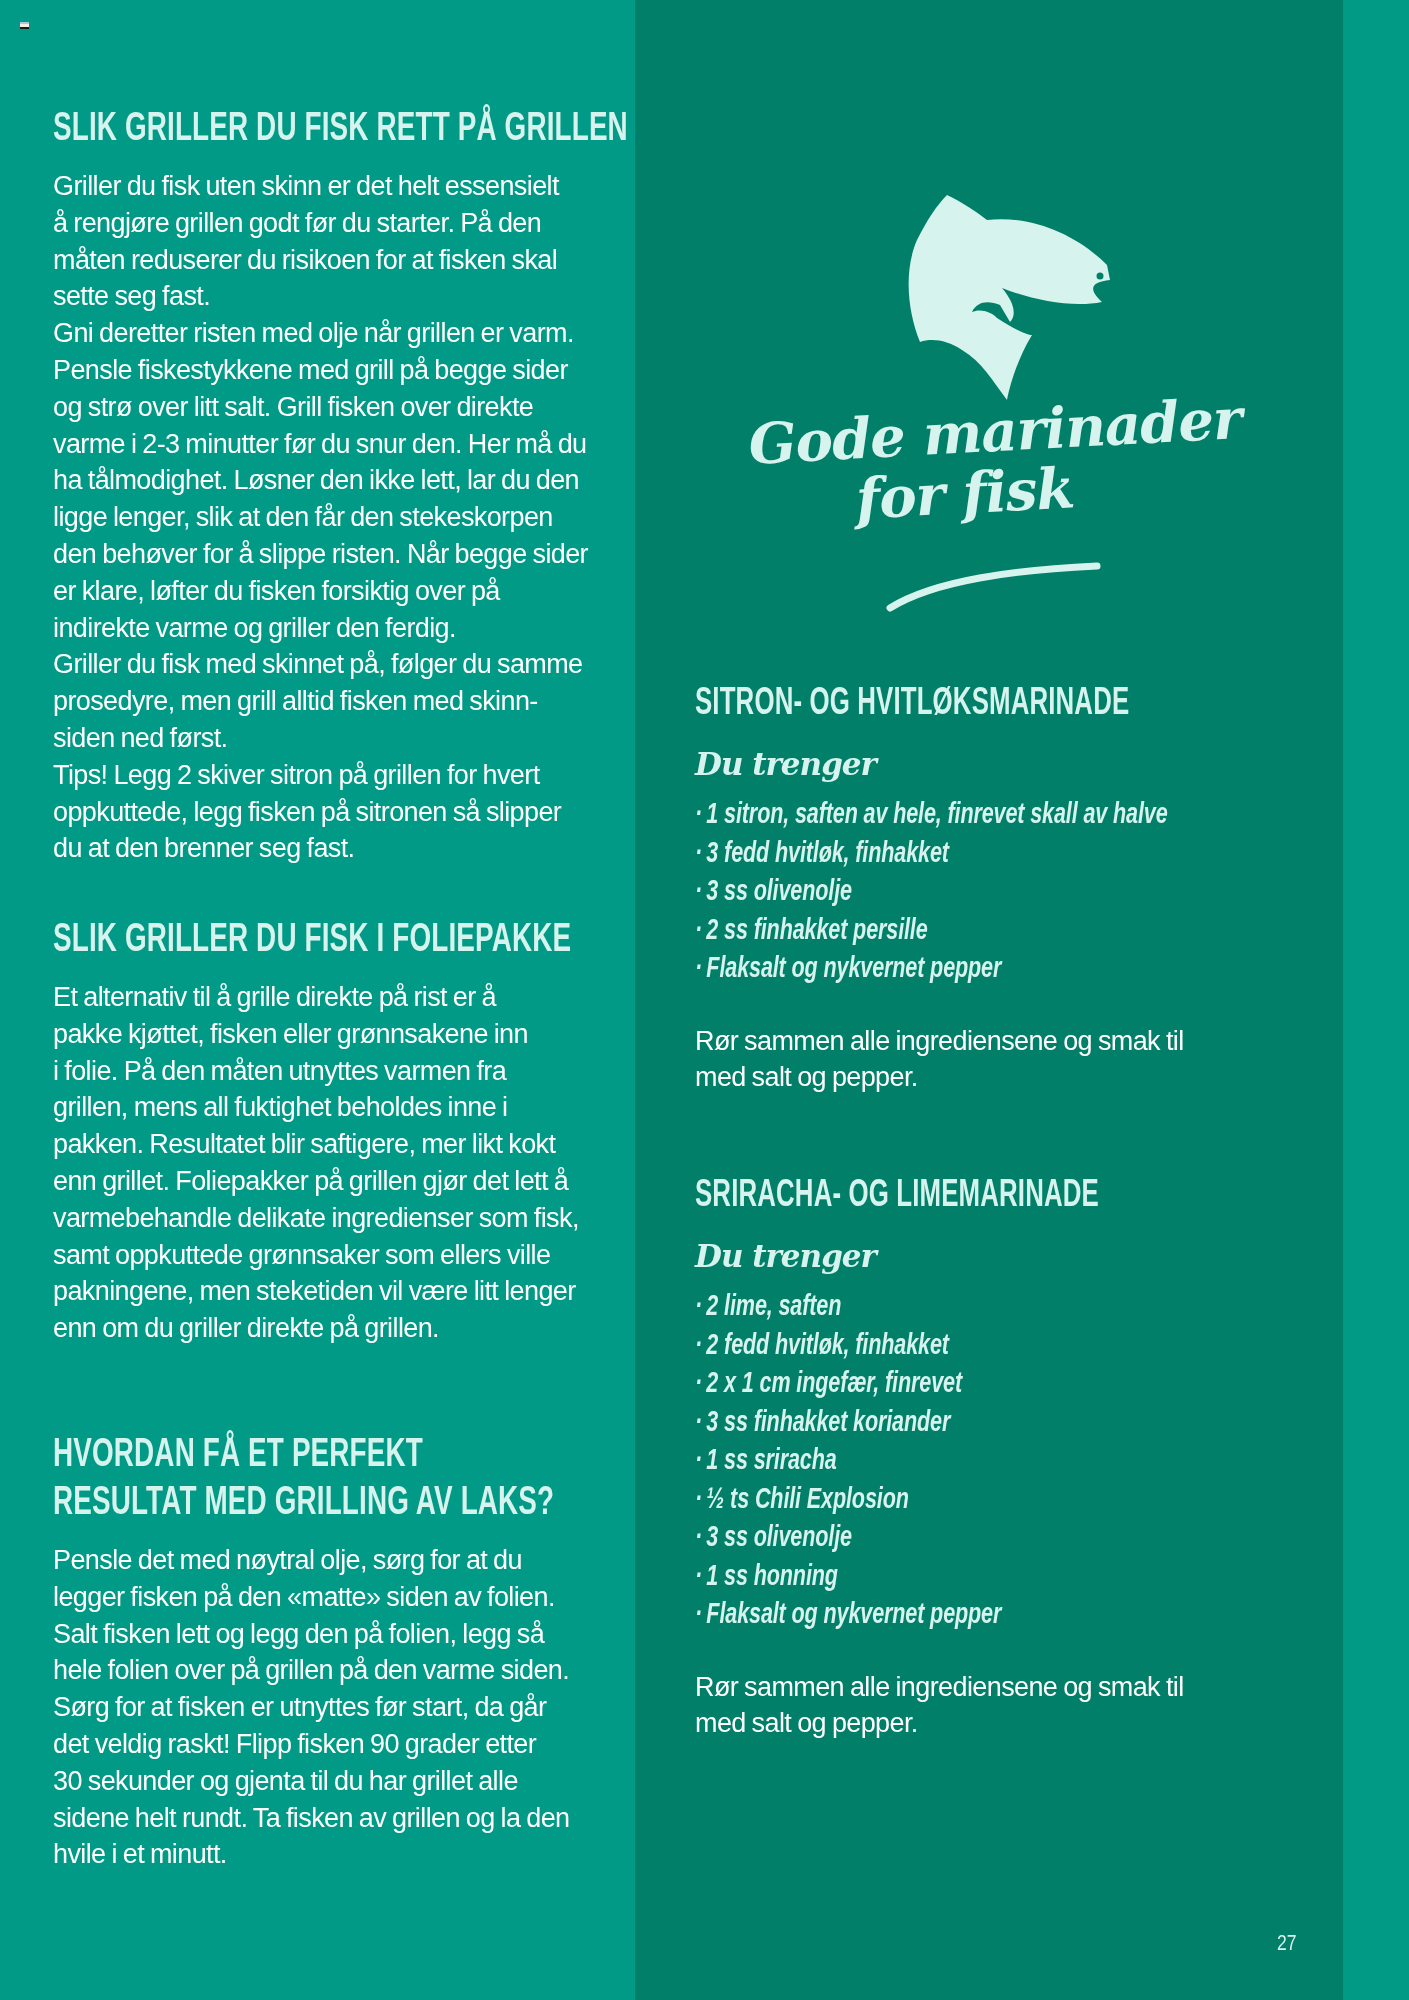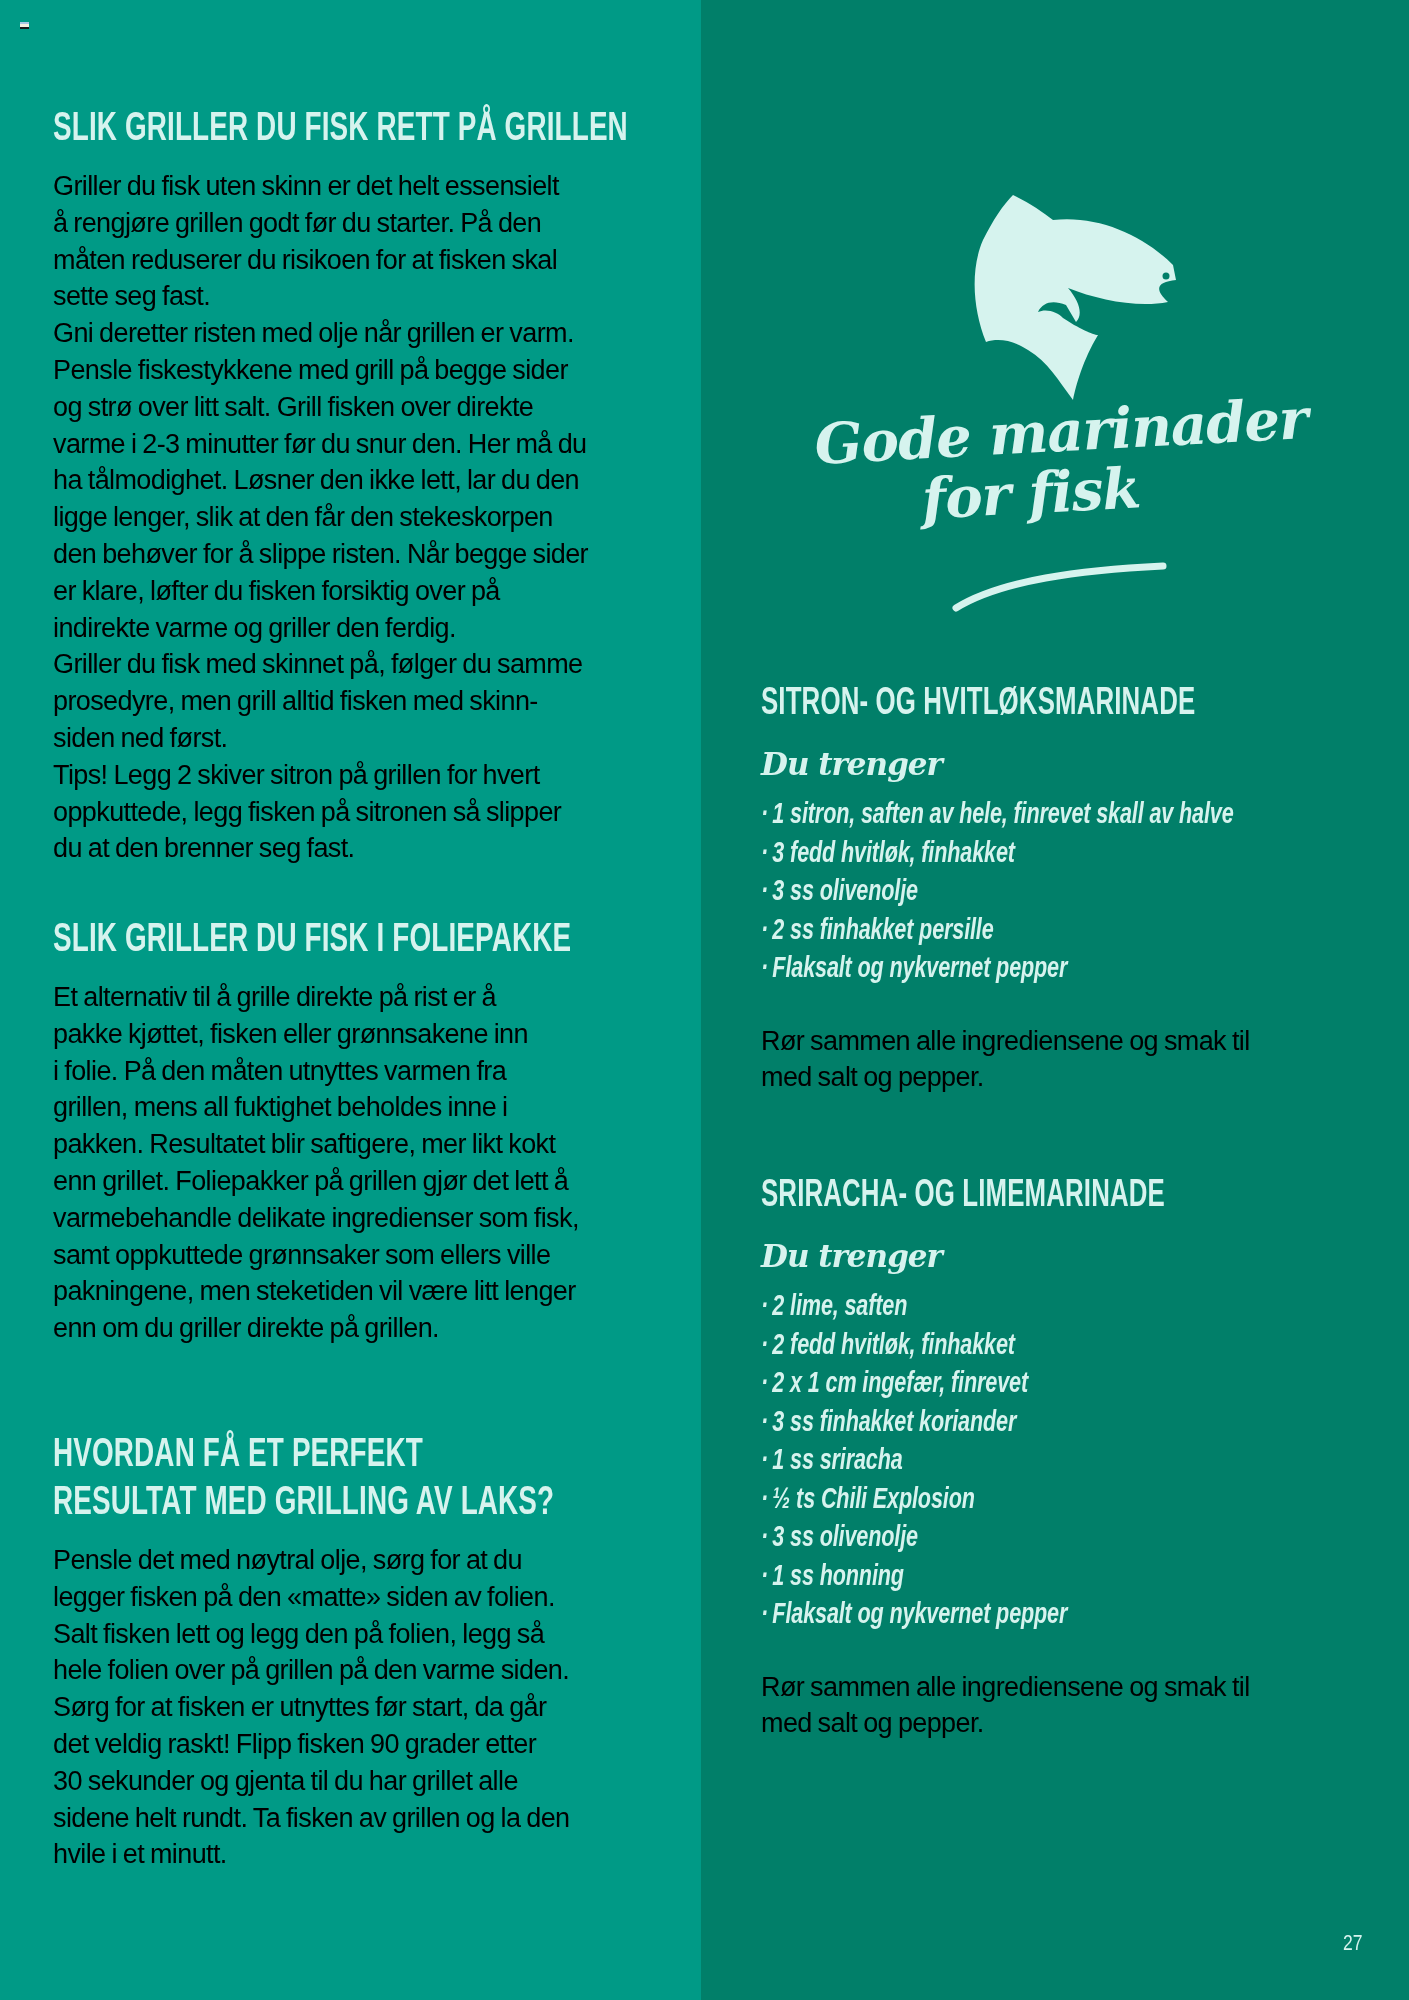--- a/index.html
+++ b/index.html
@@ -5,21 +5,21 @@
   * { box-sizing: border-box; margin: 0; padding: 0; }
   html, body { width: 1409px; height: 2000px; overflow: hidden; }
   body {
     position: relative;
     font-family: "Liberation Sans", "DejaVu Sans", sans-serif;
     color: #d6f3ee;
     background: #009a85;
   }
   .page { position: absolute; inset: 0; display: flex; }
   .left {
-    width: 701px; height: 2000px;
+    width: 635px; height: 2000px;
     background: #009a86;
     position: relative;
     text-decoration: underline;
   }
   .right {
     width: 708px; height: 2000px;
     background: #017f69;
     position: relative;
   }
   .flag {
@@ -38,21 +38,21 @@
     color: #d6f3ee;
     transform: scaleX(0.68);
     transform-origin: left top;
     white-space: nowrap;
     letter-spacing: 0.2px;
   }
   .body-text {
     font-family: "Liberation Sans", "DejaVu Sans", sans-serif;
     font-size: 27px;
     line-height: 36.8px;
-    color: #000000;
+    color: #ffffff;
     letter-spacing: -0.6px;
     word-spacing: -1px;
   }
   .body-text .line { display: block; white-space: nowrap; }
 
   .left-sec { position: absolute; left: 53px; width: 640px; }
 
   .title1 { font-size: 41px; line-height: 44px; }
   .title-big { font-size: 41px; line-height: 48px; }
 

